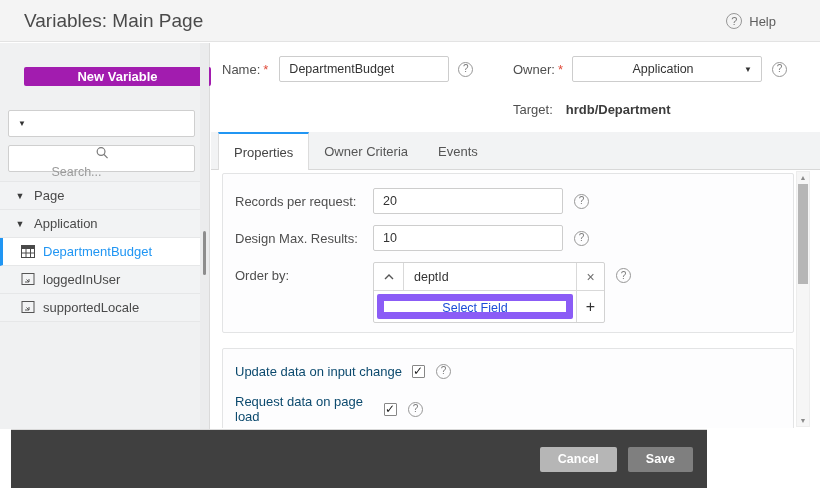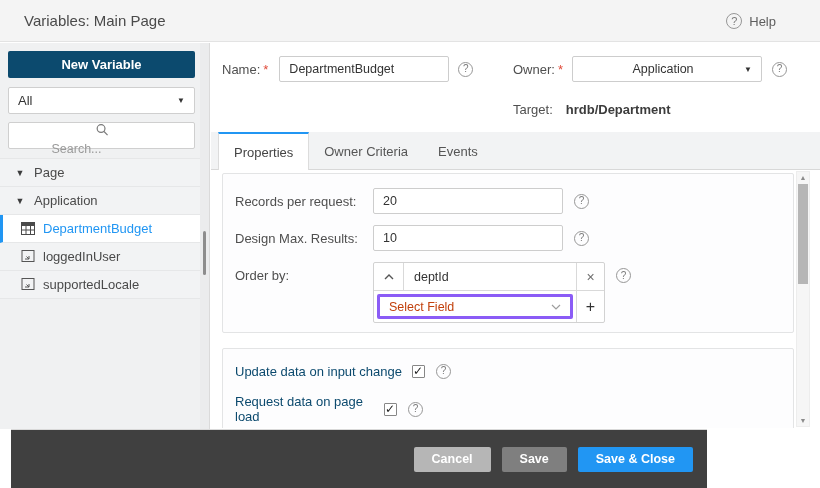--- a/index.html
+++ b/index.html
@@ -1,29 +1,29 @@
 <!DOCTYPE html>
 <html><head>
 <meta charset="utf-8">
 <style>
   * { margin:0; padding:0; box-sizing:border-box; }
   html,body { width:820px; height:488px; overflow:hidden; }
   body { font-family:"Liberation Sans","DejaVu Sans",sans-serif; font-size:13px; color:#4a4a4a; background:#fff; position:relative; }
 
   
   .hdr { position:absolute; top:0; left:0; width:820px; height:42px; background:#f4f4f4; border-bottom:1px solid #e3e3e3; }
-  .hdr h1 { position:absolute; left:24px; top:0; line-height:42px; font-size:15px; font-weight:normal; color:#4a4a4a; }
+  .hdr h1 { position:absolute; left:24px; top:0; line-height:42px; font-size:19px; font-weight:normal; color:#4a4a4a; }
   .hdr .help { position:absolute; right:44px; top:0; height:42px; display:flex; align-items:center; gap:7px; color:#5d5d5d; font-size:13px; cursor:pointer; }
 
   .qicon { display:inline-flex; align-items:center; justify-content:center; width:15px; height:15px; border:1px solid #979797; border-radius:50%; color:#7b7b7b; font-size:10px; line-height:1; flex:0 0 auto; }
   .qicon.lg { width:16px; height:16px; font-size:11px; }
 
   
   .side { position:absolute; top:43px; left:0; width:210px; height:386px; background:#f0f1f2; border-right:1px solid #dadada; }
-  .new-var { display:block; margin:8px; width:187px; height:27px; background:#0c4a6e; color:#fff; border:none; border-radius:2px; font-family:inherit; font-size:13px; font-weight:bold; cursor:pointer; }
+  .new-var { display:block; margin:24px; width:187px; height:19px; background:#a21caf; color:#fff; border:none; border-radius:2px; font-family:inherit; font-size:13px; font-weight:bold; cursor:pointer; }
   .sel-box { margin:9px 8px 0; width:187px; height:27px; background:#fff; border:1px solid #cfcfcf; border-radius:2px; display:flex; align-items:center; padding:0 9px; font-size:13px; color:#333; cursor:pointer; }
   .sel-box .grow { flex:1; }
   .caret-solid { font-size:8px; color:#333; }
   .search-box { margin:8px 8px 0; width:187px; height:27px; background:#fff; border:1px solid #cfcfcf; border-radius:2px; display:flex; align-items:center; padding:0 8px; gap:6px;flex-direction:column; }
   .search-box input { border:none; outline:none; flex:1; font-family:inherit; font-size:12.5px; color:#333; background:transparent; width:100px; }
   .search-box input::placeholder { color:#9a9a9a; }
 
   .tree { list-style:none; margin-top:9px; border-top:1px solid #e6e7e8; }
   .tree li { height:28px; display:flex; align-items:center; border-bottom:1px solid #e6e7e8; background:#f2f3f4; cursor:pointer; font-size:13px; color:#4a4a4a; }
   .tree li.grp { padding-left:14px; gap:8px; }
@@ -60,21 +60,21 @@
   .prow .qicon { margin-left:11px; }
 
   
   .ob { width:232px; border:1px solid #d2d2d2; border-radius:2px; background:#fff; flex:0 0 auto; }
   .ob-r1 { height:28px; display:flex; align-items:stretch; border-bottom:1px solid #d9d9d9;justify-content:space-between; }
   .ob-chv { width:30px; border-right:1px solid #d9d9d9; display:flex; align-items:center; justify-content:center; cursor:pointer; }
   .ob-val { flex:1; display:flex; align-items:center; padding-left:10px; font-size:12.5px; color:#333; }
   .ob-x { width:28px; border-left:1px solid #d9d9d9; display:flex; align-items:center; justify-content:center; color:#6f6f6f; font-size:14px; cursor:pointer; }
   .ob-r2 { height:31px; display:flex; align-items:stretch; }
   .ob-selwrap { flex:1; padding:3px; }
-  .ob-sel { height:100%; border:3px solid #8b5cf6; border-radius:2px; display:flex; align-items:center; padding:0 9px; font-size:12.5px; color:#c2410c; cursor:pointer; }
+  .ob-sel { height:100%; border:7px solid #8b5cf6; border-radius:2px; display:flex; align-items:center; padding:0 9px; font-size:12.5px; color:#1d4ed8; cursor:pointer;flex-direction:column; }
   .ob-sel .grow { flex:1; }
   .ob-plus { width:28px; border-left:1px solid #d9d9d9; display:flex; align-items:center; justify-content:center; font-size:16px; color:#333; cursor:pointer; }
 
   
   .cbx { width:13px; height:13px; border:1px solid #878787; border-radius:1px; background:#fff; position:relative; flex:0 0 auto; cursor:pointer; }
   .cbx.checked::after { content:"✓"; position:absolute; left:0px; top:-2px; font-size:12px; font-weight:bold; color:#1d1d1d; }
   .cb-lbl { font-size:13px; color:#0c4a6e; margin-right:10px; }
 
   
   .vsb { position:absolute; right:10px; top:128px; width:14px; height:256px; background:#f6f6f6; border:1px solid #ededed; }
@@ -100,21 +100,20 @@
         <span>?</span>
       </span>
     <span>Help</span>
   </div>
 </div>
 
 <div class="side">
   <button class="new-var">New Variable</button>
 
   <div class="sel-box">
-    <span class="grow">All</span>
     <span class="caret-solid">▼</span>
   </div>
 
   <div class="search-box">
     <svg class="vicon" viewBox="0 0 14 14" width="13" height="13">
         <circle cx="6" cy="6" r="4.2" fill="none" stroke="#7a7a7a" stroke-width="1.3"></circle>
         <line x1="9.2" y1="9.2" x2="13" y2="13" stroke="#7a7a7a" stroke-width="1.3"></line>
       </svg>
     <input placeholder="Search..." style="">
   </div>
@@ -264,14 +263,13 @@
     <div class="arr up">▲</div>
     <div class="thumb"></div>
     <div class="arr dn">▼</div>
   </div>
 
 </div>
 
 <div class="ftr">
   <button class="btn cancel">Cancel</button>
   <button class="btn save">Save</button>
-  <button class="btn savec">Save &amp; Close</button>
 </div>
 
 </body></html>

